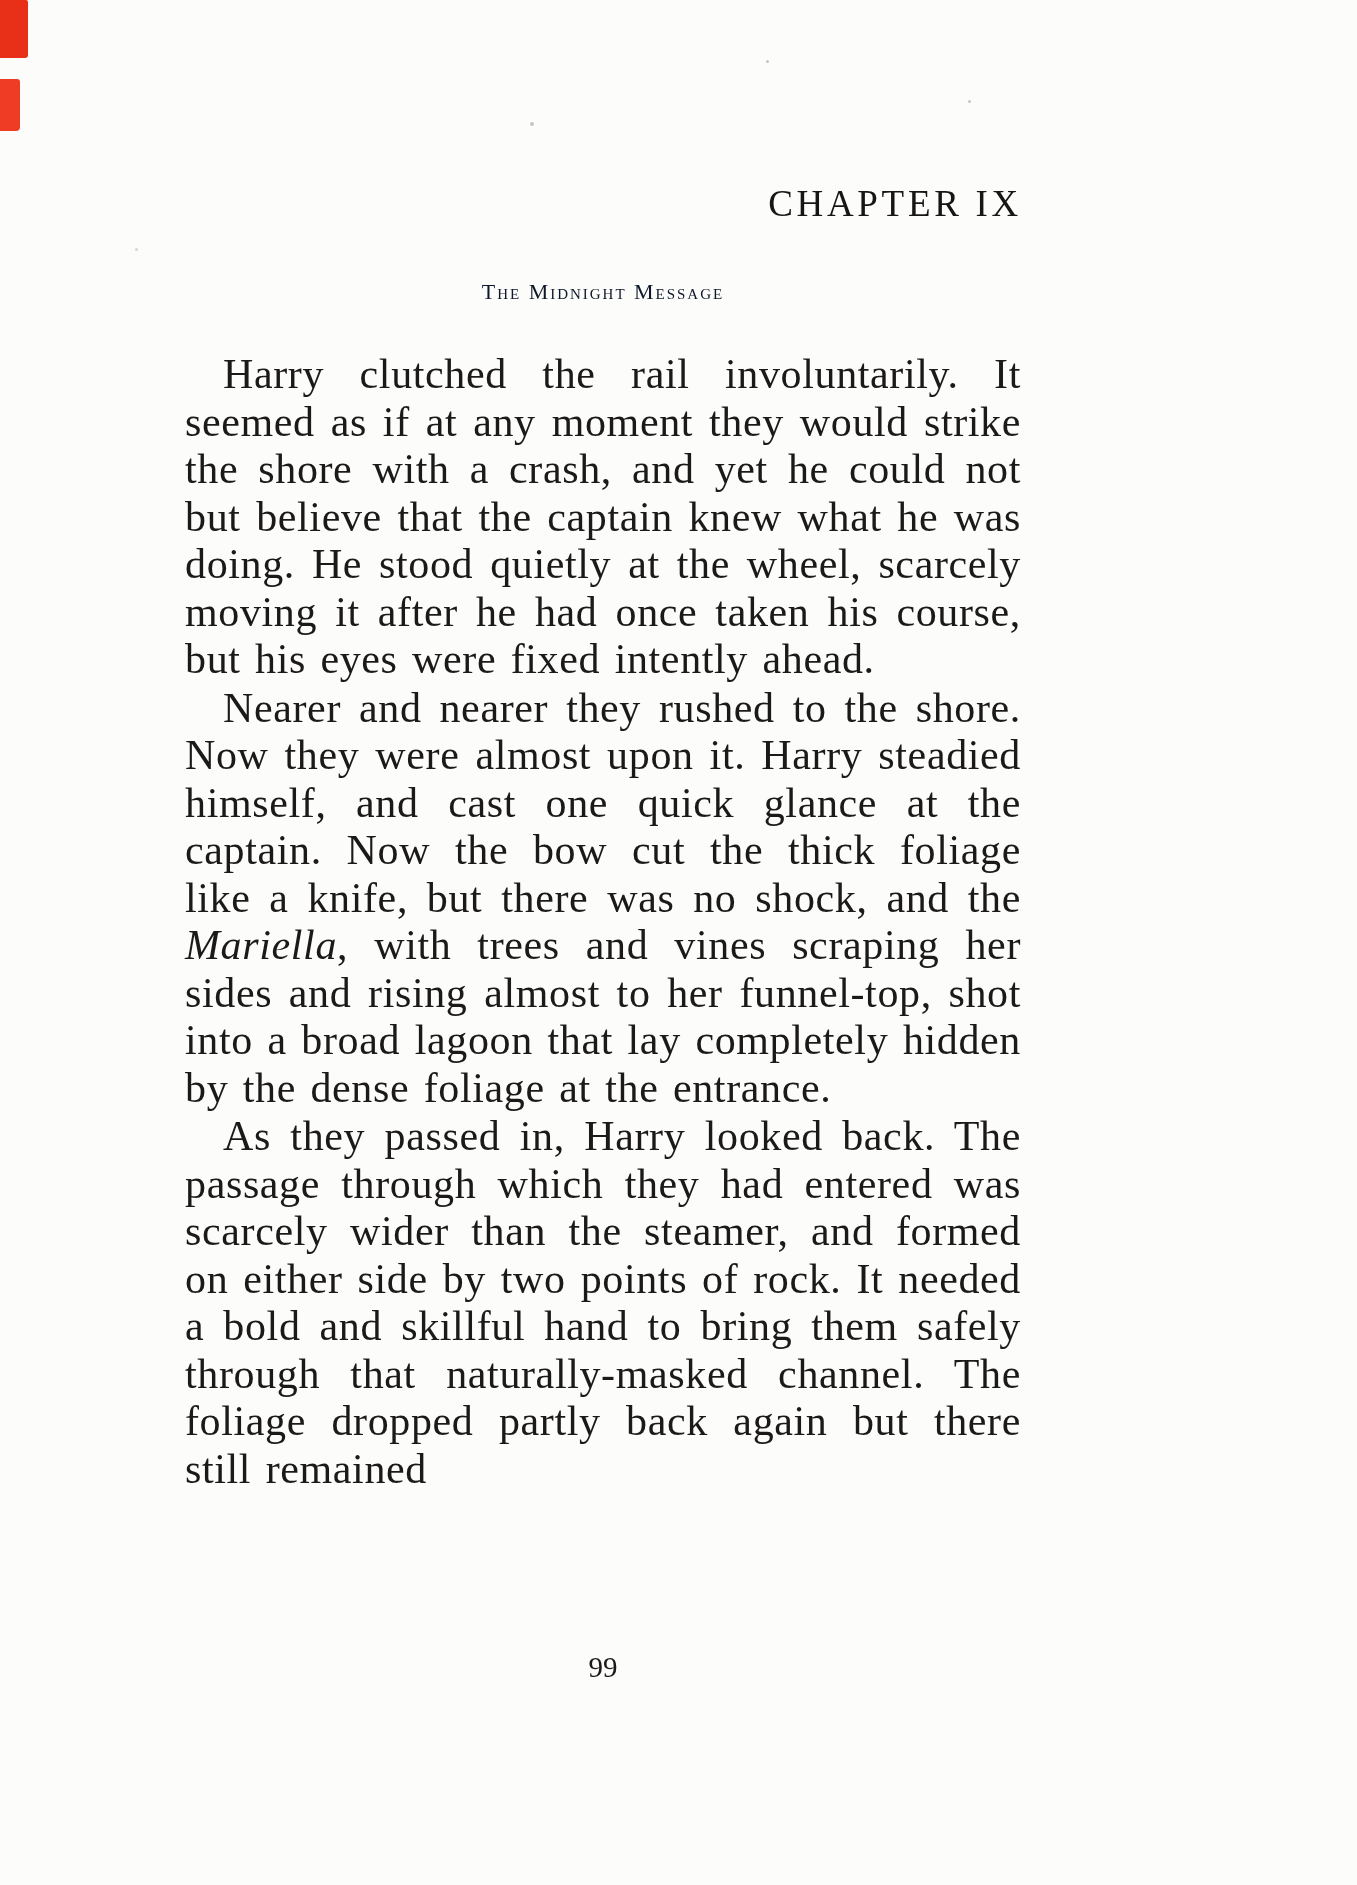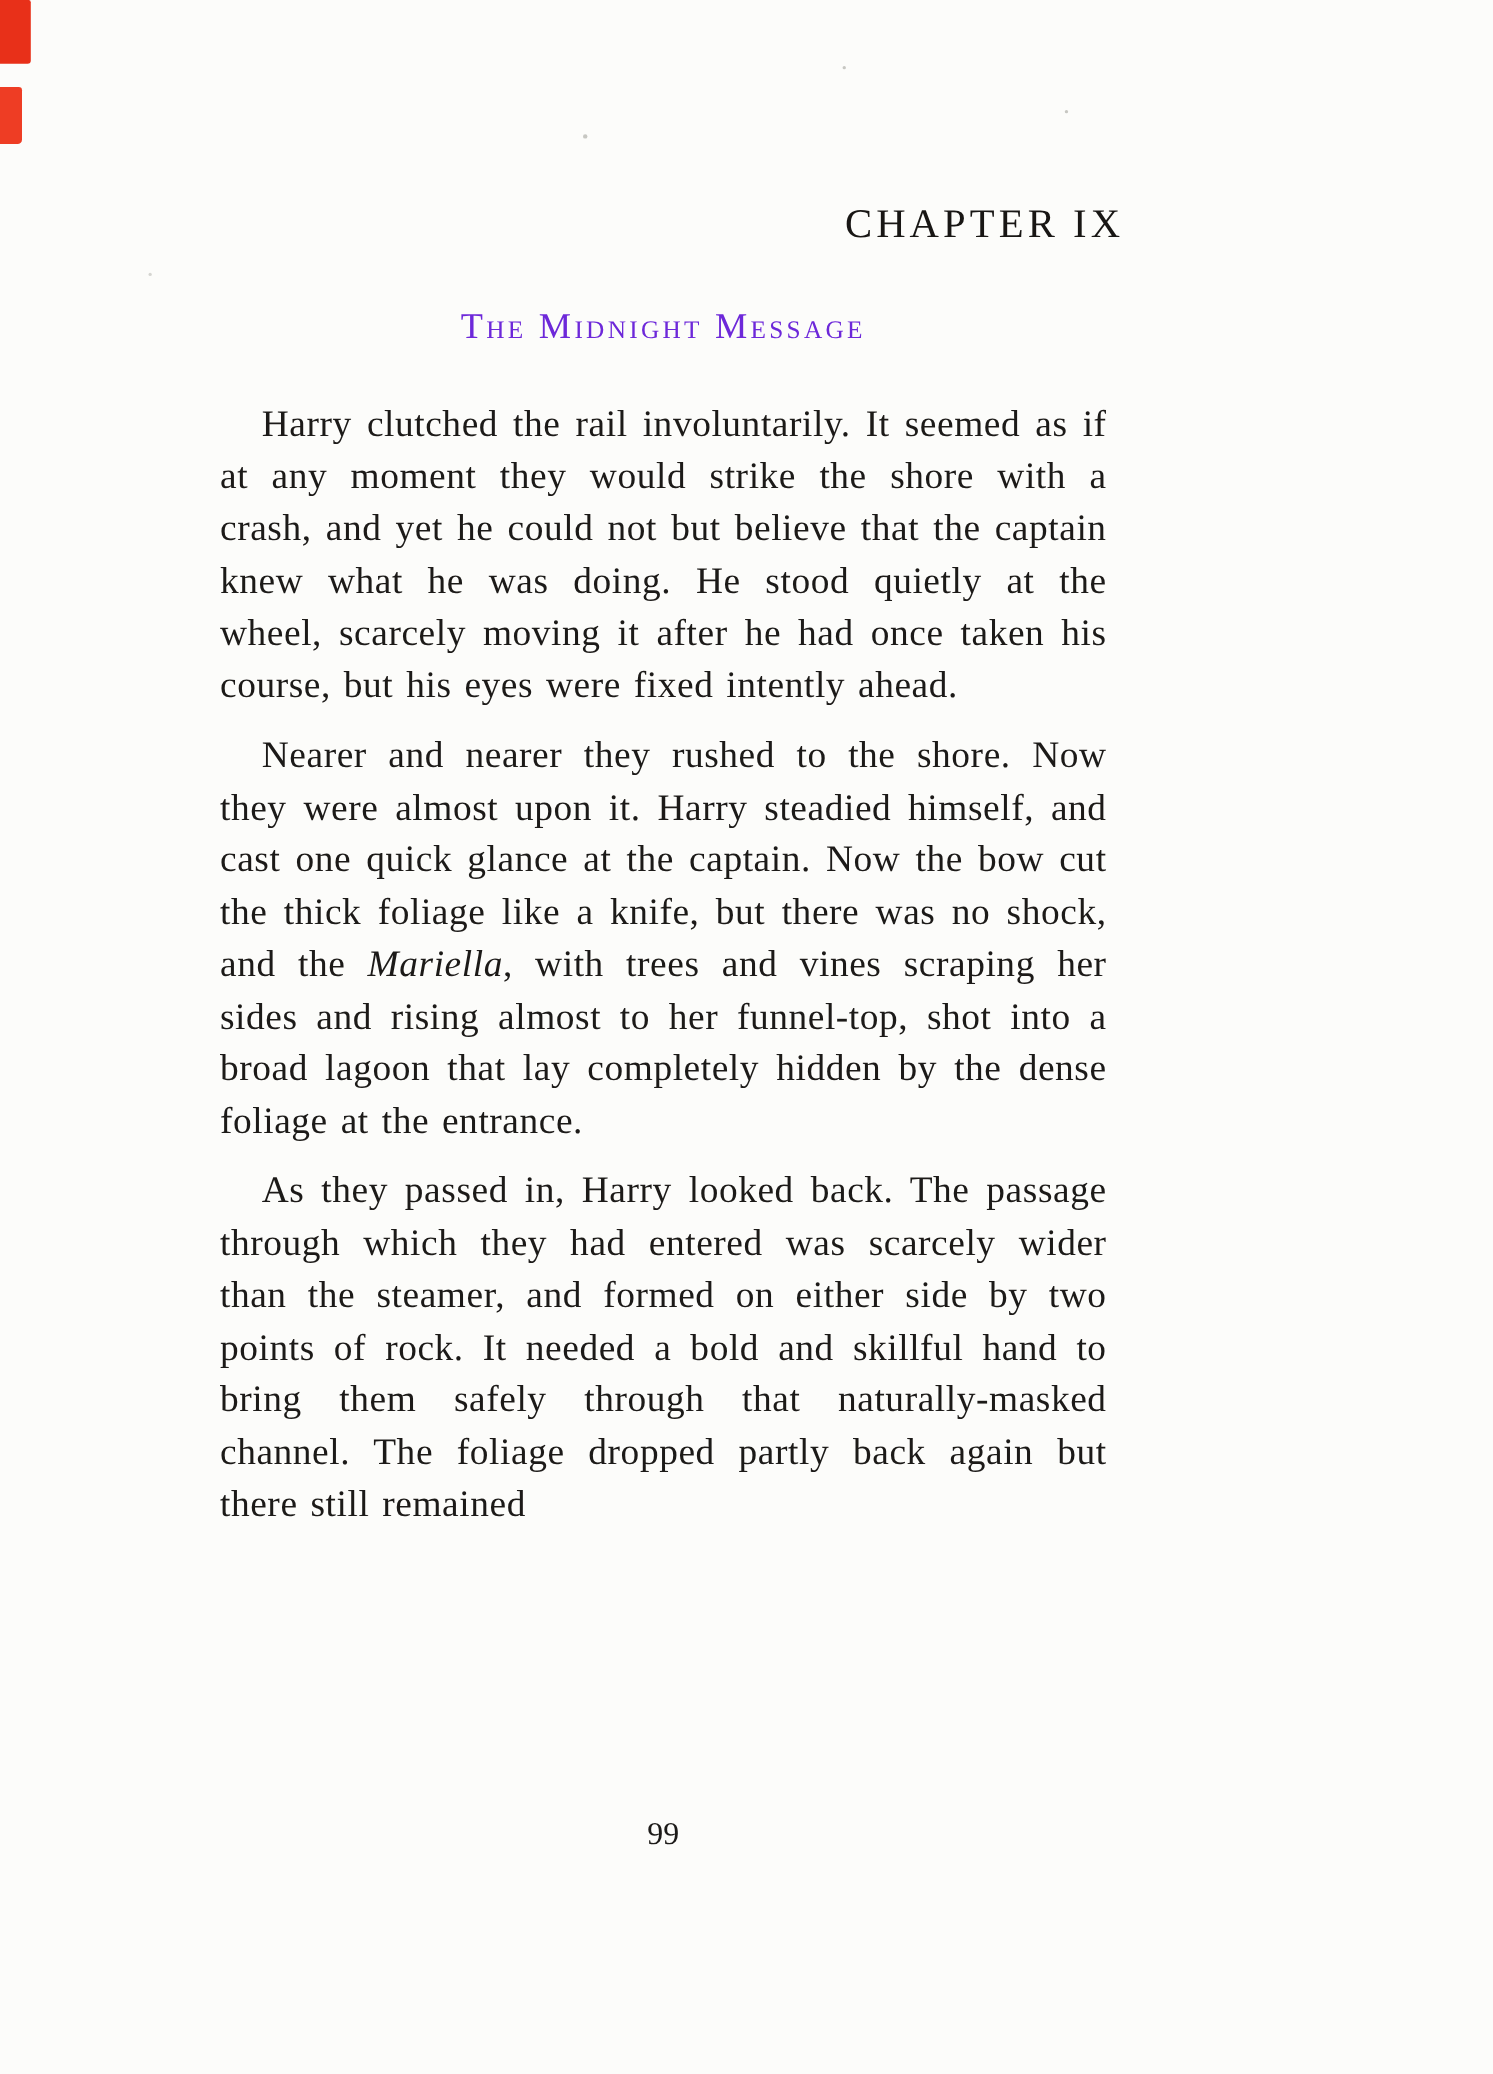--- a/index.html
+++ b/index.html
@@ -57,29 +57,29 @@
     margin: 0 0 54px 0;
     text-align: right;
     font-size: 37px;
     font-weight: 500;
     letter-spacing: 0.10em;
     color: #181614;
   }
   .section-title {
     margin: 0 0 46px 0;
     text-align: center;
-    font-size: 33px;
+    font-size: 22px;
     font-weight: 500;
     font-variant-caps: small-caps;
     letter-spacing: 0.09em;
-    color: #6d28d9;
+    color: #0f172a;
   }
   .body-paragraph {
-    margin: 16px;
-    font-size: 34px;
+    margin: 1px;
+    font-size: 42px;
     line-height: 47.5px;
     text-align: justify;
     text-indent: 38px;
     letter-spacing: 0.015em;
     word-spacing: 0.08em;
   }
   .body-paragraph .ship-name {
   }
   .page-number {
     position: absolute;

